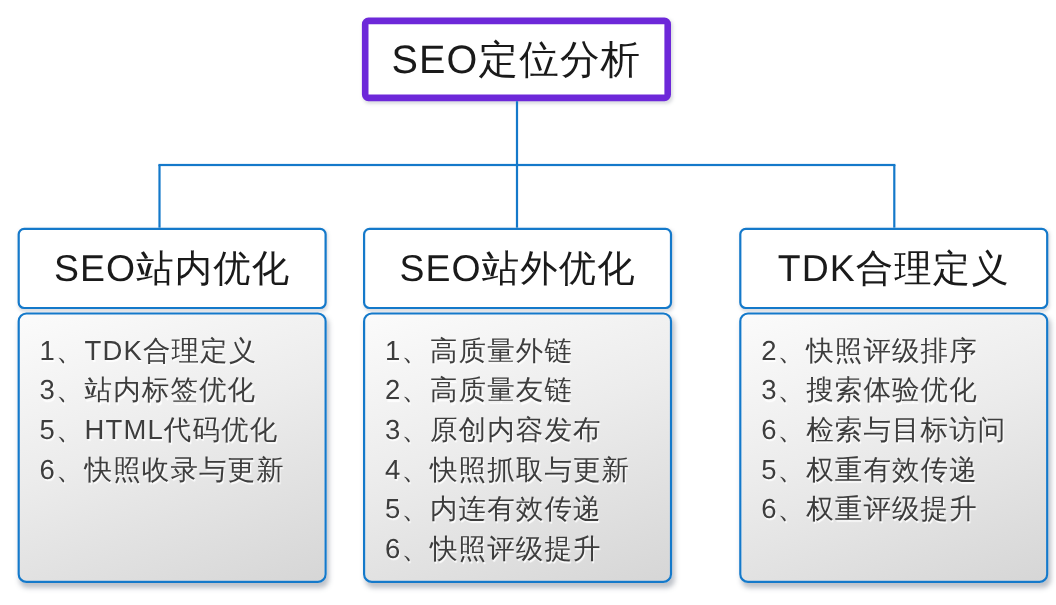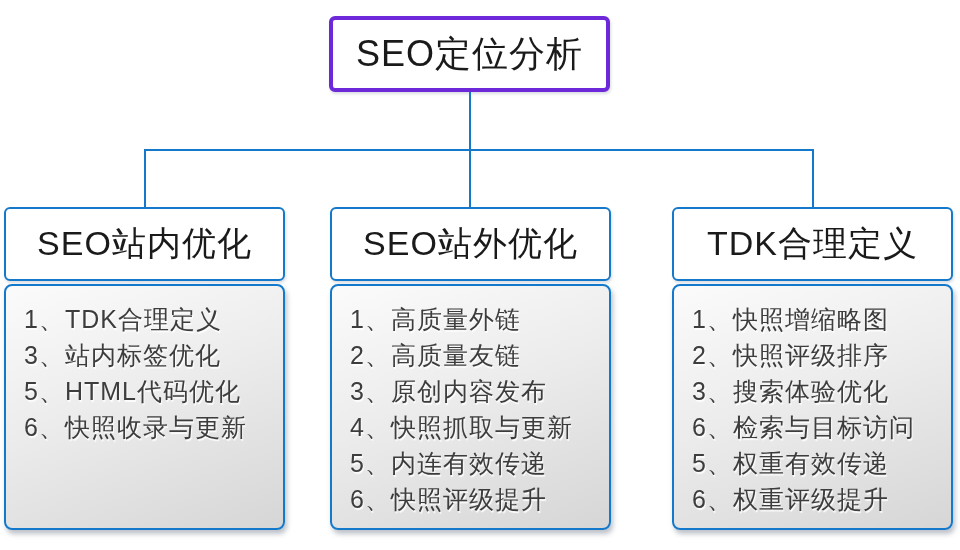--- a/index.html
+++ b/index.html
@@ -25,21 +25,21 @@
 
   
   .root-node {
     position: absolute;
     left: 329px;
     top: 16px;
     width: 281px;
     height: 76px;
     box-sizing: border-box;
     background: #ffffff;
-    border: 4px solid #6d28d9;
+    border: 6px solid #6d28d9;
     border-radius: 6px;
     display: flex;
     align-items: center;
     justify-content: center;
     font-size: 36px;
     color: #1a1a1a;
     letter-spacing: 1px;
     box-shadow: 1px 2px 3px rgba(110,120,135,0.25);
   }
 
@@ -97,21 +97,21 @@
   <div class="root-node">
     <span>SEO定位分析</span>
   </div>
 
   <div class="connector v" style="left:469px; top:92px;  height:58px;"></div>
   <div class="connector h" style="left:144px; top:149px; width:670px;"></div>
   <div class="connector v" style="left:144px; top:150px; height:57px;"></div>
   <div class="connector v" style="left:469px; top:150px; height:57px;"></div>
   <div class="connector v" style="left:812px; top:150px; height:57px;"></div>
 
-  <div class="branch" style="left:4px;">
+  <div class="branch" style="left:16px;">
     <div class="branch-header">
       <span>SEO站内优化</span>
     </div>
     <div class="branch-body">
       <ul>
         <li>1、TDK合理定义</li>
         <li>3、站内标签优化</li>
         <li>5、HTML代码优化</li>
         <li>6、快照收录与更新</li>
       </ul>
@@ -133,21 +133,20 @@
       </ul>
     </div>
   </div>
 
   <div class="branch" style="left:672px;">
     <div class="branch-header">
       <span>TDK合理定义</span>
     </div>
     <div class="branch-body">
       <ul>
-        <li>1、快照增缩略图</li>
         <li>2、快照评级排序</li>
         <li>3、搜索体验优化</li>
         <li>6、检索与目标访问</li>
         <li>5、权重有效传递</li>
         <li>6、权重评级提升</li>
       </ul>
     </div>
   </div>
 
 </div>

